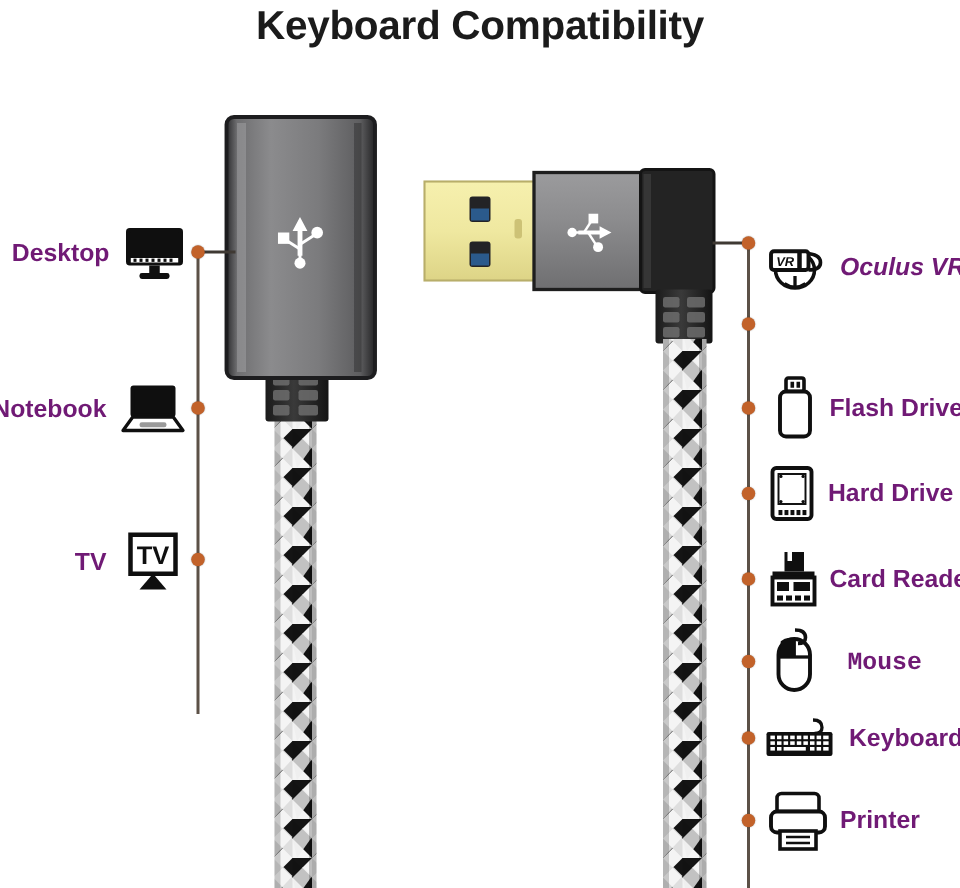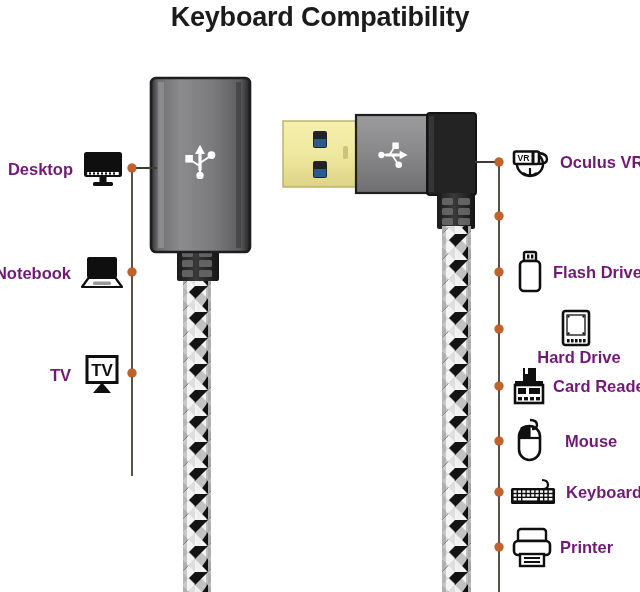--- a/index.html
+++ b/index.html
@@ -222,21 +222,21 @@
 
   <div class="dot" style="left:499px; top:162px;"></div>
   <div class="dot" style="left:499px; top:216px;"></div>
   <div class="dot" style="left:499px; top:272px;"></div>
   <div class="dot" style="left:499px; top:329px;"></div>
   <div class="dot" style="left:499px; top:386px;"></div>
   <div class="dot" style="left:499px; top:441px;"></div>
   <div class="dot" style="left:499px; top:492px;"></div>
   <div class="dot" style="left:499px; top:547px;"></div>
 
-  <div class="row right" style="left:509px; top:141px; width:131px; height:42px;">
+  <div class="row right" style="left:509px; top:157px; width:131px; height:42px;font-style:italic;">
     <svg class="ic" width="44" height="40" viewBox="0 0 44 40">
       <path d="M8 22 a13 12 0 0 1 26 0" fill="none" stroke="#0f0f0f" stroke-width="2.4"></path>
       <path d="M8 22 a13 12 0 0 0 26 0" fill="none" stroke="#0f0f0f" stroke-width="2.4"></path>
       <rect x="5" y="9.5" width="25" height="12.5" rx="2" fill="#ffffff" stroke="#0f0f0f" stroke-width="2.6"></rect>
       <text x="14.5" y="19.4" text-anchor="middle" font-family="Liberation Sans, sans-serif" font-size="8.6" font-weight="bold" fill="#0f0f0f">VR</text>
       <rect x="22.5" y="9.5" width="3" height="12.5" fill="#0f0f0f"></rect>
       <path d="M30 11 q8 1 8 6 q0 5 -8 5" fill="none" stroke="#0f0f0f" stroke-width="2.4"></path>
       <path d="M21 26 v7" stroke="#0f0f0f" stroke-width="2.2"></path>
       <path d="M14 31 q7 5 14 0" fill="none" stroke="#0f0f0f" stroke-width="2.2"></path>
     </svg>
@@ -247,21 +247,21 @@
   <div class="row right" style="left:514px; top:250px; width:126px; height:44px;">
     <svg class="ic" width="32" height="44" viewBox="0 0 32 44">
       <rect x="10" y="2" width="12" height="9" rx="1.5" fill="#ffffff" stroke="#0f0f0f" stroke-width="2.4"></rect>
       <rect x="13" y="4.5" width="2.4" height="4" fill="#0f0f0f"></rect>
       <rect x="17" y="4.5" width="2.4" height="4" fill="#0f0f0f"></rect>
       <rect x="6" y="11" width="20" height="30" rx="4" fill="#ffffff" stroke="#0f0f0f" stroke-width="2.6"></rect>
     </svg>
     <span class="row-label">Flash Drive</span>
   </div>
 
-  <div class="row right" style="left:511px; top:308px; width:129px; height:42px;flex-direction:column;">
+  <div class="row right" style="left:511px; top:308px; width:129px; height:42px;">
     <svg class="ic" width="34" height="40" viewBox="0 0 34 40">
       <rect x="4" y="3" width="26" height="34" rx="2.5" fill="#ffffff" stroke="#0f0f0f" stroke-width="2.6"></rect>
       <rect x="8" y="7" width="18" height="20" fill="none" stroke="#0f0f0f" stroke-width="1.3"></rect>
       <circle cx="9.6" cy="8.6" r="1.1" fill="#0f0f0f"></circle>
       <circle cx="24.4" cy="8.6" r="1.1" fill="#0f0f0f"></circle>
       <circle cx="9.6" cy="25.4" r="1.1" fill="#0f0f0f"></circle>
       <circle cx="24.4" cy="25.4" r="1.1" fill="#0f0f0f"></circle>
       <g fill="#0f0f0f">
         <rect x="8" y="31" width="2.6" height="3.4"></rect>
           <rect x="12" y="31" width="2.6" height="3.4"></rect>
@@ -292,21 +292,21 @@
   </div>
 
   <div class="row right" style="left:514px; top:418px; width:126px; height:46px;">
     <svg class="ic" width="30" height="46" viewBox="0 0 30 46">
       <rect x="5" y="8" width="21" height="34" rx="10.5" fill="#ffffff" stroke="#0f0f0f" stroke-width="2.6"></rect>
       <path d="M15.5 8 v12" stroke="#0f0f0f" stroke-width="2.2"></path>
       <path d="M5.5 20 h20" stroke="#0f0f0f" stroke-width="2.2"></path>
       <path d="M6.5 9.5 a9 9 0 0 1 9 -1.4 v11.8 h-9.8 Z" fill="#0f0f0f"></path>
       <path d="M16 2 q7 0 7 5 q0 4 -5 4" fill="none" stroke="#0f0f0f" stroke-width="2.4"></path>
     </svg>
-    <span class="row-label" style="margin-left:21px;">Mouse</span>
+    <span class="row-label" style="margin-left:21px;font-family:Liberation Mono, monospace;">Mouse</span>
   </div>
 
   <div class="row right" style="left:509px; top:474px; width:131px; height:36px;">
     <svg class="ic" width="50" height="30" viewBox="0 0 50 30">
       <path d="M33 3 q6 0 6 5 q0 4 -5 4" fill="none" stroke="#0f0f0f" stroke-width="2.2"></path>
       <rect x="2" y="11" width="44" height="16" rx="1.5" fill="#0f0f0f"></rect>
       <g fill="#ffffff">
         <rect x="4.6" y="13.4" width="3" height="2.4"></rect>
           <rect x="9" y="13.4" width="3" height="2.4"></rect>
         <rect x="13.4" y="13.4" width="3" height="2.4"></rect>

